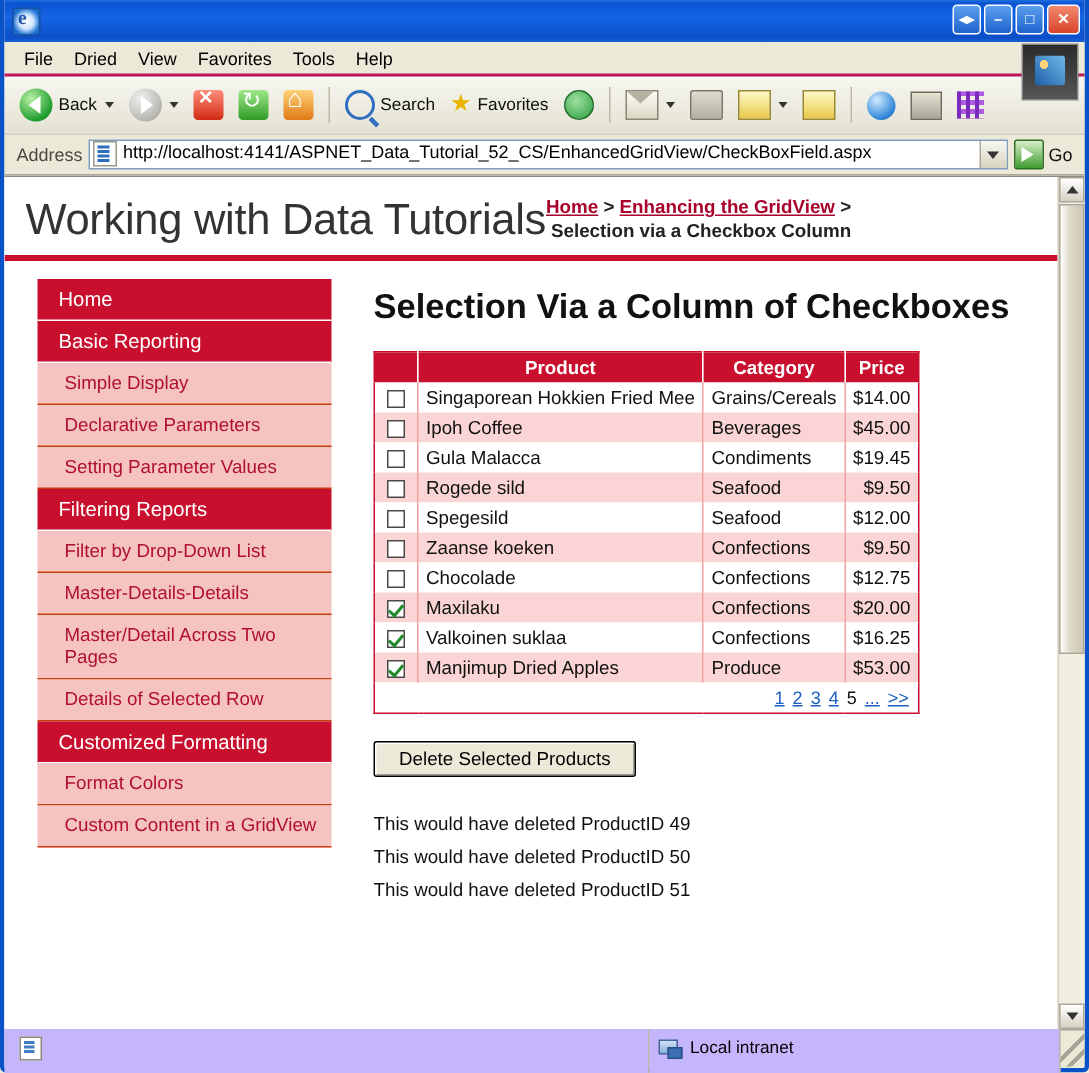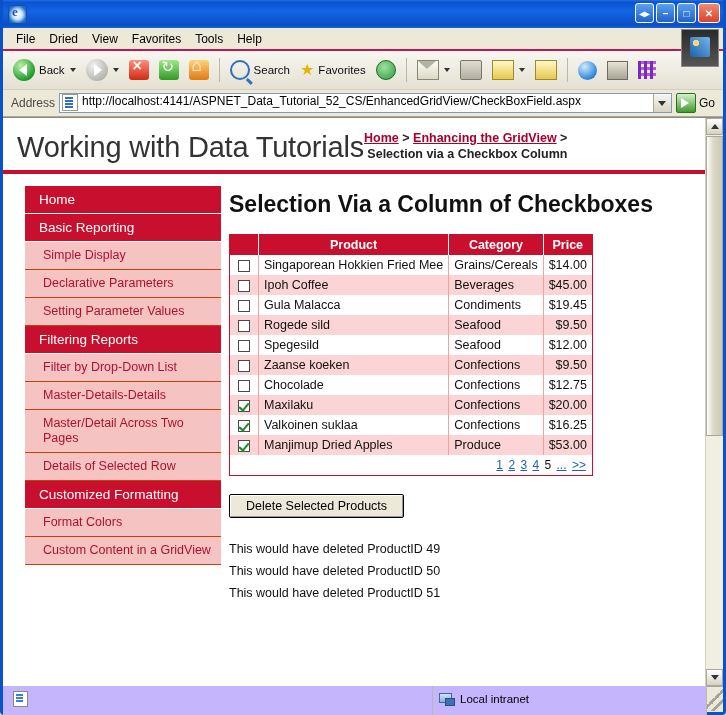--- a/index.html
+++ b/index.html
@@ -424,21 +424,21 @@
     background: #f6c3c3;
     color: #b01030;
     font-size: 12.5px;
     padding: 6px 8px 6px 18px;
     border-bottom: 1px solid #c2410c;
     line-height: 15px;
   }
   
   .main {
     flex: 1;
-    padding-left: 8px;
+    padding-left: 28px;
     padding-right: 14px;
   }
   .main h2 {
     margin: 4px 0 16px 0;
     font-size: 23px;
     color: #111;
     font-weight: bold;
     line-height: 28px;
   }
   table.grid {

